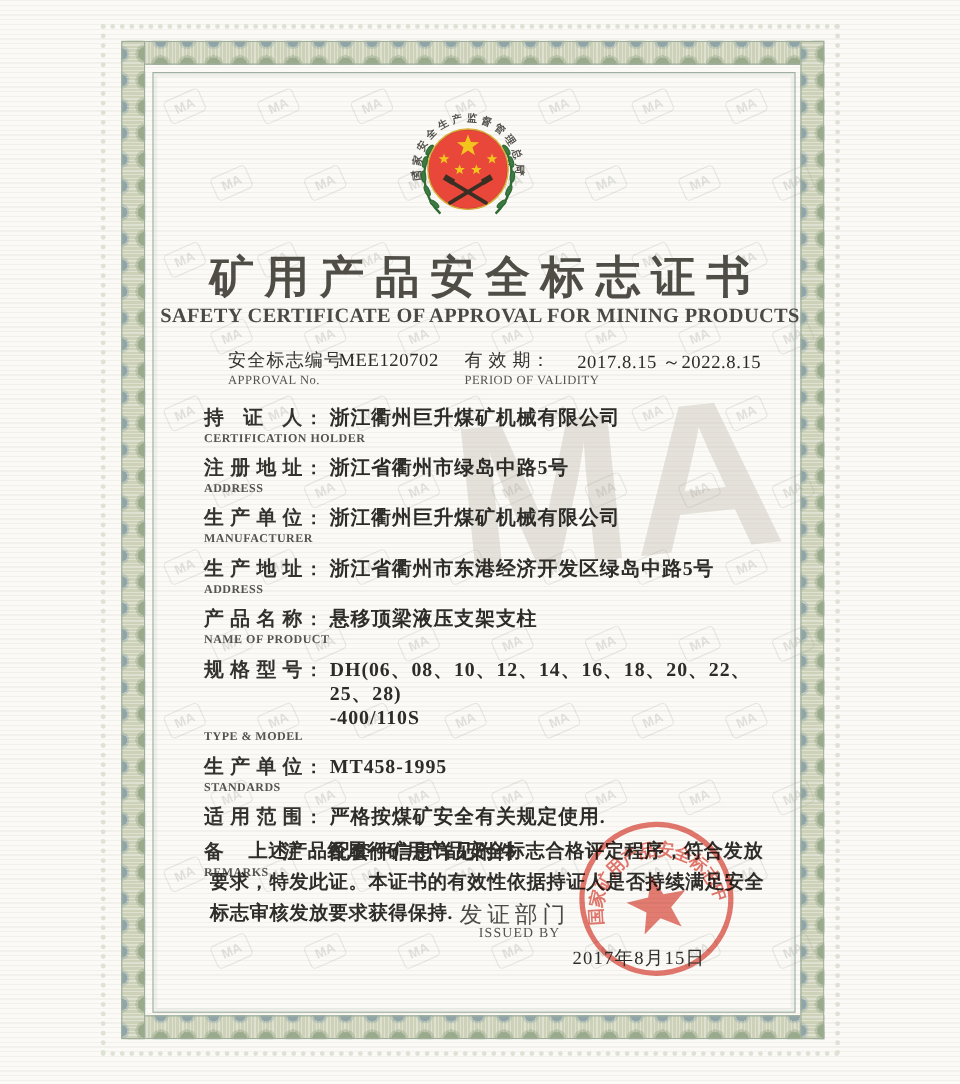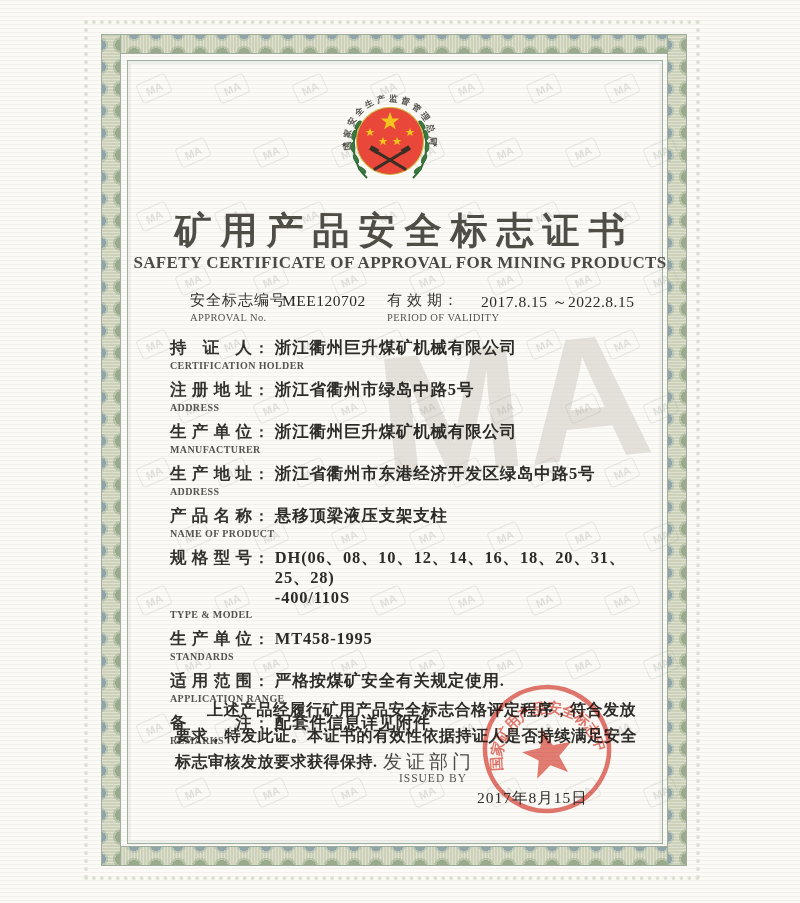--- a/index.html
+++ b/index.html
@@ -283,21 +283,21 @@
           </span>
         </div>
       <div class="row-sub">NAME OF PRODUCT</div>
     </div>
 
     <div class="row">
       <div class="row-main">
           <span class="lbl">规格型号</span>
           <span class="colon">：</span>
           <span class="valwrap">
-            <div>DH(06、08、10、12、14、16、18、20、31、25、28)</div>
+            <div>DH(06、08、10、12、14、16、18、20、22、25、28)</div>
             <div>-400/110S</div>
           </span>
         </div>
       <div class="row-sub">TYPE &amp; MODEL</div>
     </div>
 
     <div class="row">
       <div class="row-main">
           <span class="lbl">生产单位</span>
           <span class="colon">：</span>
@@ -309,21 +309,20 @@
     </div>
 
     <div class="row">
       <div class="row-main">
           <span class="lbl">适用范围</span>
           <span class="colon">：</span>
           <span class="valwrap">
             <div>严格按煤矿安全有关规定使用.</div>
           </span>
         </div>
-      <div class="row-sub">APPLICATION RANGE</div>
     </div>
 
     <div class="row">
       <div class="row-main">
           <span class="lbl">备注</span>
           <span class="colon">：</span>
           <span class="valwrap">
             <div>配套件信息详见附件</div>
           </span>
         </div>

